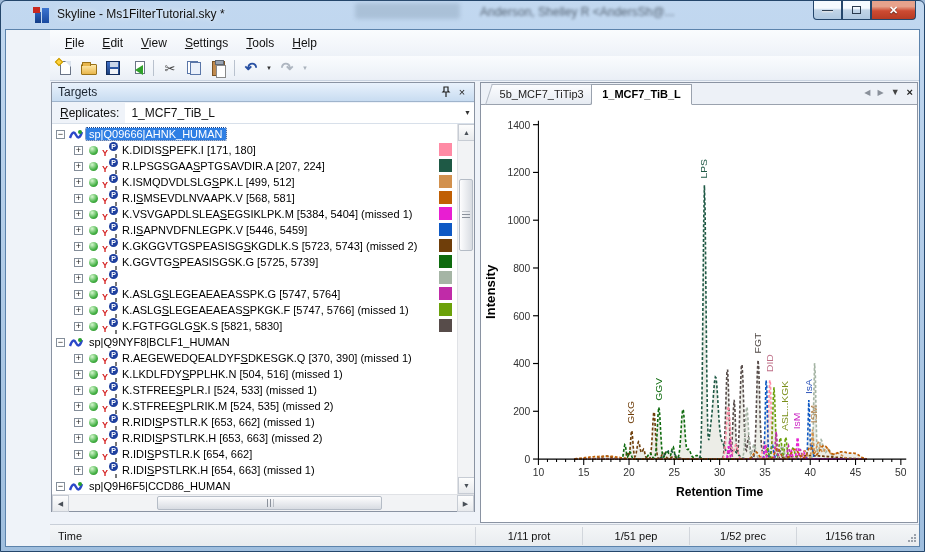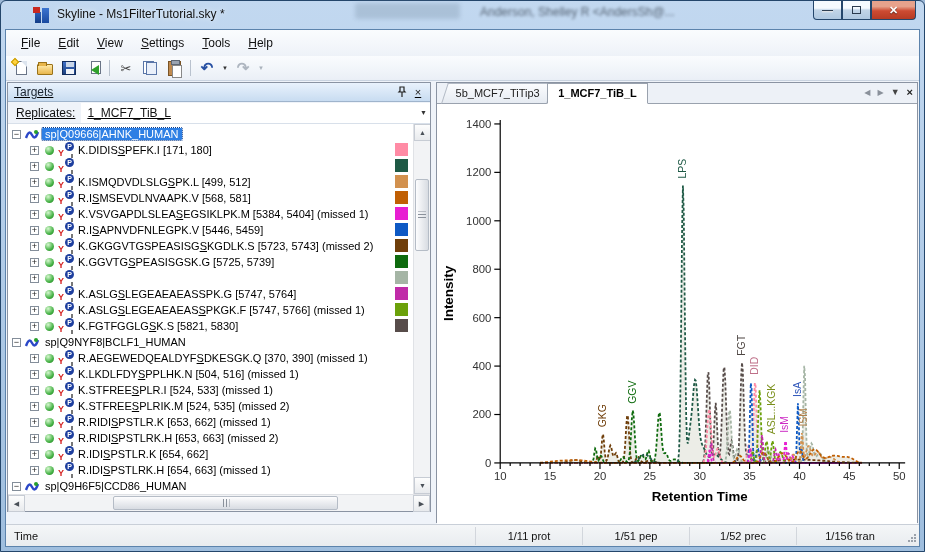--- a/index.html
+++ b/index.html
@@ -15,21 +15,21 @@
   .app-icon .b3{position:absolute;left:0;top:1px;width:7px;height:6px;background:#C8281E;}
   .title-text { position:absolute; left:32px; top:6px; font-size:12px; color:#111; text-shadow:0 0 6px rgba(255,255,255,.9); white-space:nowrap; }
   .caption-btns { position:absolute; right:8px; top:0px; display:flex; }
   .cap-btn { width:29px; height:19px; border:1px solid #24466B; border-top:none; background:linear-gradient(#F5FAFE 40%,#C2D5E8 50%,#AFC8E0); display:flex; align-items:center; justify-content:center; }
   .cap-btn.min { border-radius:0 0 0 4px; }
   .cap-btn.close { width:45px; background:linear-gradient(#E7A28C 30%,#CD4B32 55%,#B63B24); border-radius:0 0 4px 0; }
   .cap-glyph { color:#fff; font-weight:bold; font-size:11px; line-height:11px; text-shadow:0 1px 1px rgba(0,0,0,.55); }
   .cap-btn.min .cap-glyph{ color:#2B3B4E; text-shadow:0 1px 0 #fff; }
   .cap-btn.max .cap-glyph{ color:#2B3B4E; text-shadow:0 1px 0 #fff; font-size:9px; border:1.5px solid #2B3B4E; width:9px; height:8px; }
   
-  .content { position:absolute; left:4px; right:4px; top:28px; bottom:4px; background:#EFF3F9; border:1px solid #5C83AC; display:flex; flex-direction:column; }
+  .content { position:absolute; left:4px; right:4px; top:28px; bottom:4px; background:#EFF3F9; border:1px solid #5C83AC; display:flex; flex-direction:column;padding-left:44px; }
   .menubar { height:26px; background:linear-gradient(#FAFCFE,#EEF2F8); display:flex; align-items:center; padding-left:6px; font-size:12px; color:#111; }
   .menu-item { padding:4px 9px; cursor:default; }
   .toolbar { height:25px; background:linear-gradient(#FAFCFE,#EAEFF6); border-bottom:1px solid #C9D3E0; display:flex; align-items:center; padding-left:4px; gap:2px; }
   .tb-sep { width:1px; height:16px; background:#B9C2CE; margin:0 3px; }
   .tb-btn { width:22px; height:21px; display:flex; align-items:center; justify-content:center; position:relative; }
   .tb-caret { width:10px; height:21px; display:flex; align-items:center; justify-content:center; font-size:6px; color:#333; }
   .tb-caret.disabled { color:#AAB2BC; }
   
   .ic-page { width:11px; height:14px; background:#fff; border:1px solid #6A7486; position:relative; }
   .ic-page::after{content:"";position:absolute;right:-1px;top:-1px;border:3px solid;border-color:#DCE4EE #DCE4EE transparent transparent;}
@@ -47,21 +47,21 @@
   .ic-copy::before,.ic-copy::after{content:"";position:absolute;width:9px;height:11px;background:#fff;border:1px solid #5A76A8;}
   .ic-copy::before{left:0;top:0;} .ic-copy::after{right:0;bottom:0;background:#EAF0FA;}
   .ic-paste{width:13px;height:15px;background:#C08A4E;border:1px solid #7A5426;position:relative;}
   .ic-paste::before{content:"";position:absolute;left:2px;top:-2px;width:7px;height:3px;background:#9AA4B2;border:1px solid #5E6774;}
   .ic-paste::after{content:"";position:absolute;left:3px;top:3px;width:8px;height:11px;background:#fff;border:1px solid #888;}
   .ic-undo{font-size:15px;font-weight:bold;color:#2851A3;line-height:14px;}
   .ic-redo{font-size:15px;font-weight:bold;color:#AEB6C0;line-height:14px;}
   
   .main { flex:1; display:flex; min-height:0; }
   
-  .targets { width:424px; background:#fff; border:1px solid #7F8violet; border:1px solid #8A93A2; display:flex; flex-direction:column; margin:1px 0 12px 1px;text-decoration:underline; }
+  .targets { width:424px; background:#fff; border:1px solid #7F8violet; border:1px solid #8A93A2; display:flex; flex-direction:column; margin:1px 0 12px 1px; }
   .panel-hdr { height:19px; background:linear-gradient(#E9F2FC,#C8DCF1); border-bottom:1px solid #9FB4CC; display:flex; align-items:center; padding:0 4px 0 6px; font-size:12px; color:#1A2430; }
   .panel-hdr .spacer{flex:1;}
   .hdr-btn { width:16px; height:15px; display:flex; align-items:center; justify-content:center; font-size:11px; color:#222; }
   .repl-row { height:22px; background:#EFF3F9; display:flex; align-items:center; font-size:12px; color:#111; border-bottom:1px solid #D8E0EA; }
   .repl-label { padding:0 6px 0 8px; }
   .repl-combo { flex:1; height:20px; background:#fff; display:flex; align-items:center; padding-left:6px; font-size:12px; position:relative; }
   .repl-combo .dd { position:absolute; right:3px; font-size:7px; color:#333; }
   .tree-zone { flex:1; position:relative; overflow:hidden; background:#fff; }
   .tree { position:absolute; left:0; top:2px; right:17px; }
   .row { height:16px; display:flex; align-items:center; font-size:11px; white-space:nowrap; position:relative; }
@@ -229,20 +229,21 @@
                 <span class="swatch" style="background:#FF8BA5"></span>
               </div>
               <div class="row peptide">
                 <span class="expander">+</span>
                 <span class="ball"></span>
                 <span class="pep-ic">
                   <span class="p">P</span>
                   <span class="y">Y</span>
                   <span class="bars"></span>
                 </span>
+                <span class="lbl">R.LPSGSGAA<u>S</u>PTGSAVDIR.A [207, 224]</span>
                 <span class="swatch" style="background:#1E5945"></span>
               </div>
               <div class="row peptide">
                 <span class="expander">+</span>
                 <span class="ball"></span>
                 <span class="pep-ic">
                   <span class="p">P</span>
                   <span class="y">Y</span>
                   <span class="bars"></span>
                 </span>

